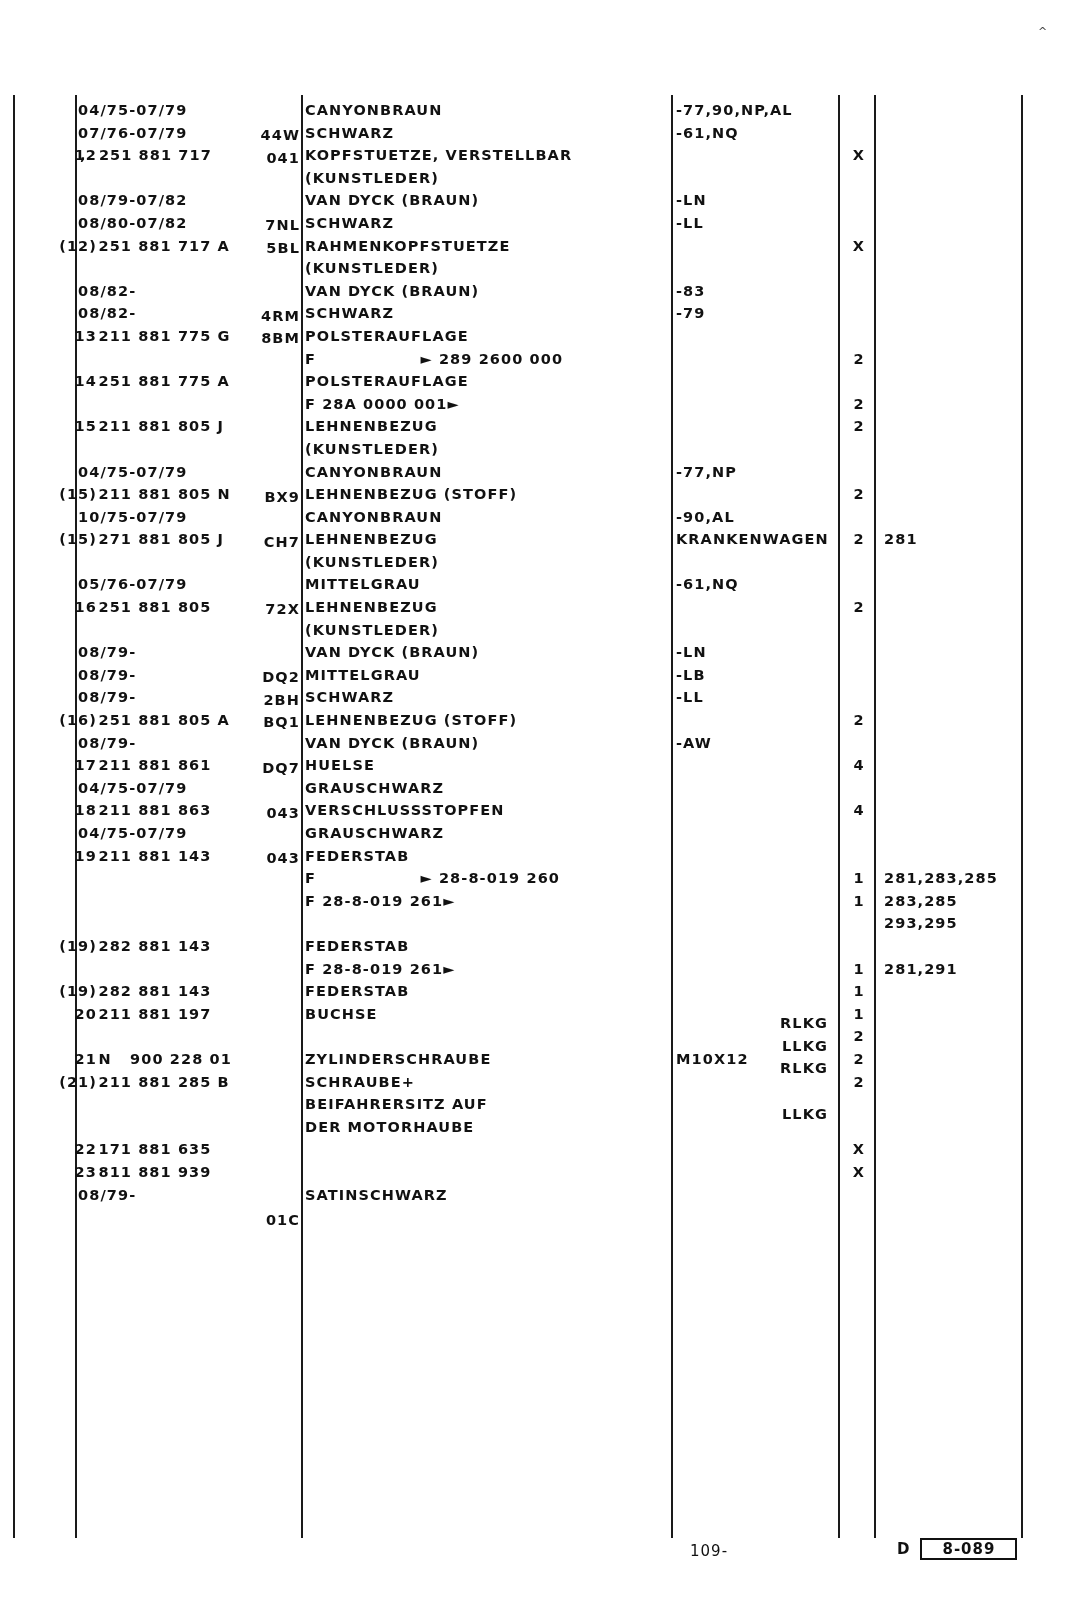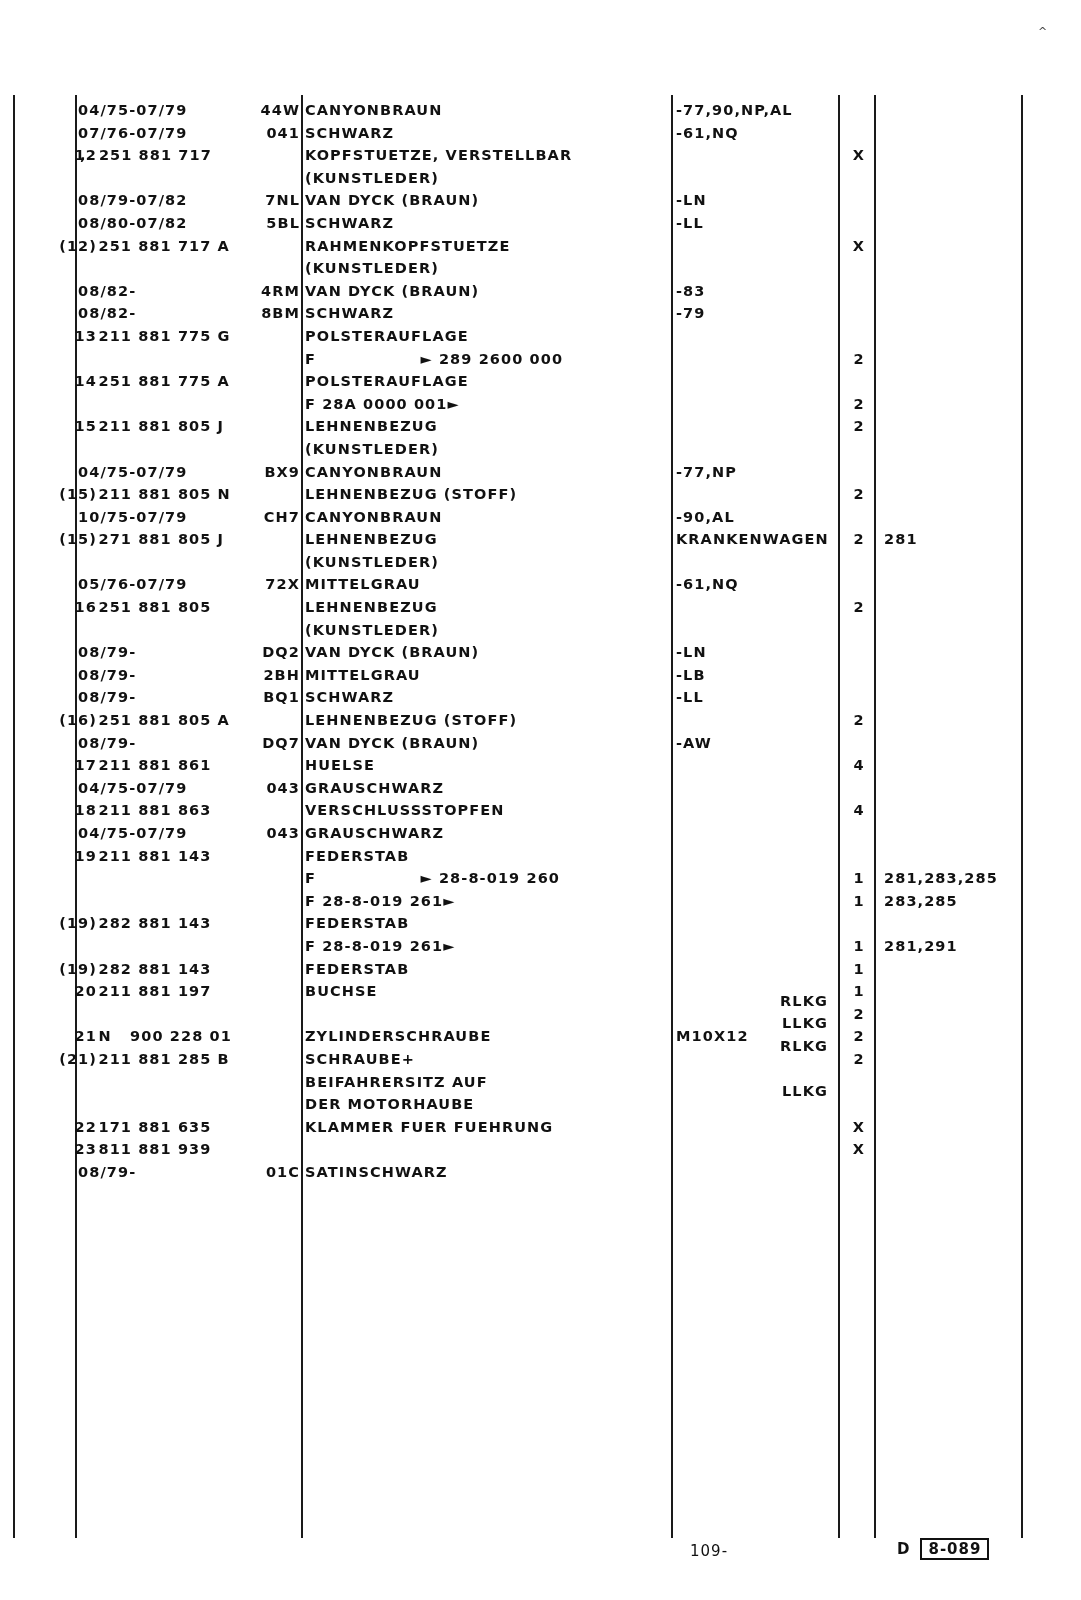--- a/index.html
+++ b/index.html
@@ -6,30 +6,30 @@
   body { width:1081px; height:1600px; position:relative; overflow:hidden;
          font-family:"DejaVu Sans", sans-serif; color:#111; }
   .page { position:absolute; left:0; top:0; width:1081px; height:1600px; }
   .vline { position:absolute; top:95px; height:1443px; width:2px; background:#1a1a1a; }
   .rows { position:absolute; left:0; top:99px; width:1081px; }
   .row { position:relative; height:22.6px; }
   .cell { position:absolute; top:0; height:22.6px; line-height:22.6px;
           font-size:14.5px; font-weight:bold; letter-spacing:1.1px; white-space:pre; }
   .c-pos { left:14px; width:52px; text-align:right;padding-left:31px; }
   .c-part { left:80px; width:186px; }
-  .c-code { left:220px; width:80px; text-align:right; }
+  .c-code { left:220px; width:80px; text-align:right;margin-top:25px; }
   .c-desc { left:305px; width:360px; }
   .c-rem { left:676px; width:160px; }
   .c-rem-right { left:676px; width:152px; text-align:right;margin-top:32px; }
   .c-qty { left:843px; width:32px; text-align:center; }
   .c-model { left:884px; width:135px; }
   .c-part.date { left:78px; }
   .footer-page { position:absolute; left:690px; top:1542px; font-size:15px; font-weight:normal; letter-spacing:1px; }
   .footer-ref { position:absolute; left:897px; top:1540px; font-size:15px; font-weight:bold; letter-spacing:1px; }
-  .footer-ref .boxed { border:2px solid #111; padding:0 6px; margin-left:10px; }
+  .footer-ref .boxed { border:2px solid #111; padding:0 20px; margin-left:10px; }
   .speck { position:absolute; font-size:11px; color:#444; }
 </style>
 </head>
 <body>
 
 <div class="page">
   <div class="vline" style="left:13px;"></div>
   <div class="vline" style="left:75px;"></div>
   <div class="vline" style="left:301px;"></div>
   <div class="vline" style="left:671px;"></div>
@@ -394,20 +394,30 @@
         <span class="cell c-pos"></span>
         <span class="cell c-part"></span>
         <span class="cell c-code"></span>
         <span class="cell c-desc">F 28-8-019 261►</span>
         <span class="cell c-rem"></span>
         <span class="cell c-rem-right"></span>
         <span class="cell c-qty">1</span>
         <span class="cell c-model">283,285</span>
       </div>
       <div class="row">
+        <span class="cell c-pos"></span>
+        <span class="cell c-part"></span>
+        <span class="cell c-code"></span>
+        <span class="cell c-desc"></span>
+        <span class="cell c-rem"></span>
+        <span class="cell c-rem-right"></span>
+        <span class="cell c-qty"></span>
+        <span class="cell c-model">293,295</span>
+      </div>
+      <div class="row">
         <span class="cell c-pos">(19)</span>
         <span class="cell c-part">   282 881 143</span>
         <span class="cell c-code"></span>
         <span class="cell c-desc">FEDERSTAB</span>
         <span class="cell c-rem"></span>
         <span class="cell c-rem-right"></span>
         <span class="cell c-qty"></span>
         <span class="cell c-model"></span>
       </div>
       <div class="row">
@@ -487,21 +497,20 @@
         <span class="cell c-desc">DER MOTORHAUBE</span>
         <span class="cell c-rem"></span>
         <span class="cell c-rem-right"></span>
         <span class="cell c-qty"></span>
         <span class="cell c-model"></span>
       </div>
       <div class="row">
         <span class="cell c-pos">22</span>
         <span class="cell c-part">   171 881 635</span>
         <span class="cell c-code"></span>
-        <span class="cell c-desc">KLAMMER FUER FUEHRUNG</span>
         <span class="cell c-rem"></span>
         <span class="cell c-rem-right"></span>
         <span class="cell c-qty">X</span>
         <span class="cell c-model"></span>
       </div>
       <div class="row">
         <span class="cell c-pos">23</span>
         <span class="cell c-part">   811 881 939</span>
         <span class="cell c-code"></span>
         <span class="cell c-rem"></span>

